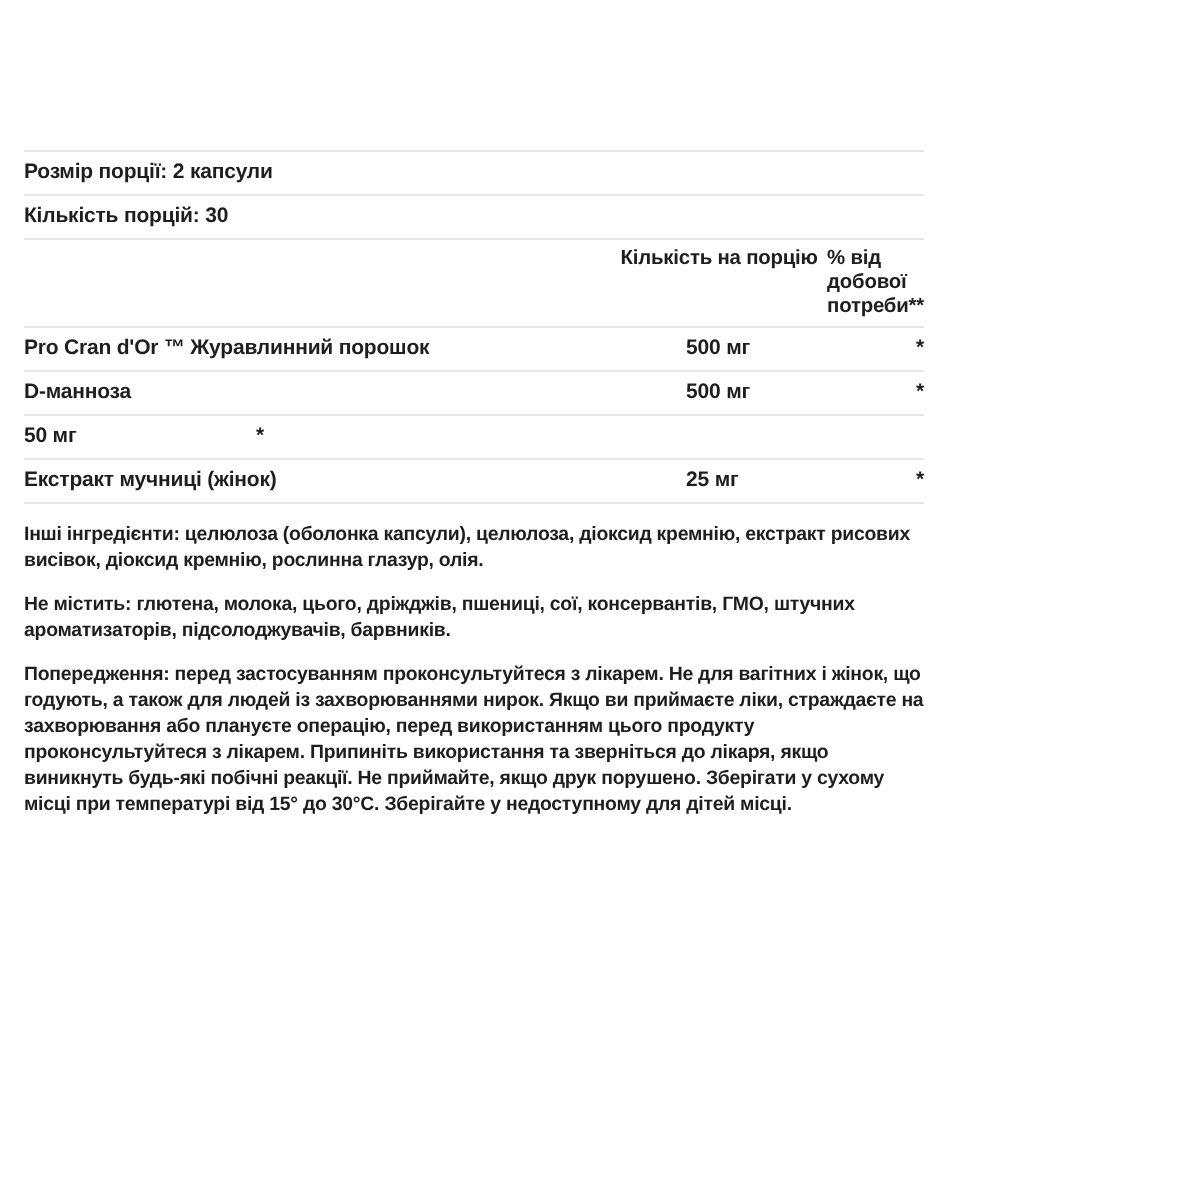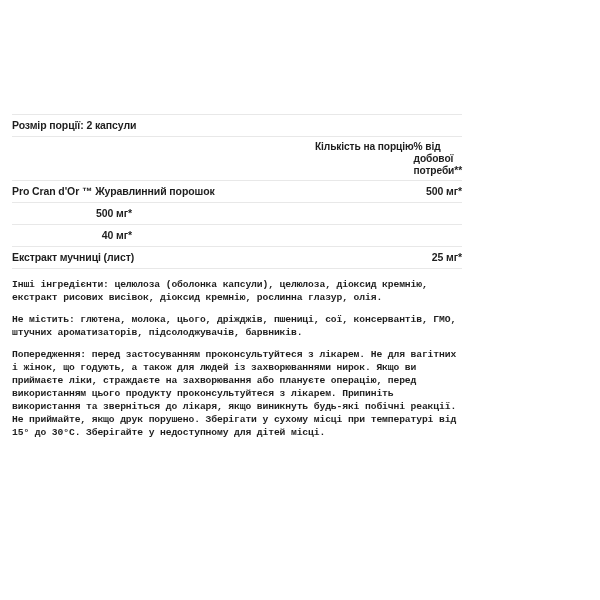--- a/index.html
+++ b/index.html
@@ -8,88 +8,91 @@
     background: #ffffff;
     overflow: hidden;
   }
   body {
     font-family: "Liberation Sans", sans-serif;
     color: #1e1e1e;
     -webkit-font-smoothing: antialiased;
   }
   .page {
     width: 476px;
-    padding: 114px 14px 0 12px;
+    padding: 75px 14px 0 12px;
   }
   .facts-table {
     border-top: 1px solid #e8e8e8;
   }
   .t-row {
     display: flex;
     align-items: baseline;
     border-bottom: 1px solid #e8e8e8;
     padding: 4px 0 5px;
     font-size: 10.5px;
     font-weight: 700;
     line-height: 12px;
     letter-spacing: -0.1px;
   }
   .t-row.header-row {
     padding: 4px 0 3px;
     font-size: 10.2px;
   }
   .col-name   { width: 334px; padding-right: 8px; }
-  .col-amount { width: 116px; text-align: right; }
+  .col-amount { width: 116px; }
   .col-dv     { flex: 1; }
   .para {
     margin-top: 9px;
     font-size: 9.7px;
     font-weight: 700;
     line-height: 13px;
     letter-spacing: -0.12px;
     color: #1e1e1e;
-    font-family: Liberation Mono, monospace;
   }
 </style>
 </head>
 <body>
 
 <div class="page">
 
   <div class="facts-table">
 
     <div class="t-row">
       <span>Розмір порції: 2 капсули</span>
     </div>
 
+    <div class="t-row">
+      <span>Кількість порцій: 30</span>
+    </div>
 
     <div class="t-row header-row">
       <span class="col-name"></span>
       <span class="col-amount">Кількість на порцію</span>
       <span class="col-dv">% від добової потреби**</span>
     </div>
 
     <div class="t-row">
       <span class="col-name">Pro Cran d'Or ™ Журавлинний порошок</span>
       <span class="col-amount">500 мг</span>
       <span class="col-dv">*</span>
     </div>
 
     <div class="t-row">
+      <span class="col-name">D-манноза</span>
       <span class="col-amount">500 мг</span>
       <span class="col-dv">*</span>
     </div>
 
     <div class="t-row">
-      <span class="col-amount">40 мг</span>
+      <span class="col-amount">50 мг</span>
       <span class="col-dv">*</span>
     </div>
 
     <div class="t-row">
-      <span class="col-name">Екстракт мучниці (лист)</span>
+      <span class="col-name">Екстракт мучниці (жінок)</span>
       <span class="col-amount">25 мг</span>
       <span class="col-dv">*</span>
     </div>
 
 
   </div>
 
   <p class="para">Інші інгредієнти: целюлоза (оболонка капсули), целюлоза, діоксид кремнію, екстракт рисових висівок, діоксид кремнію, рослинна глазур, олія.</p>
 
   <p class="para">Не містить: глютена, молока, цього, дріжджів, пшениці, сої, консервантів, ГМО, штучних ароматизаторів, підсолоджувачів, барвників.</p>

